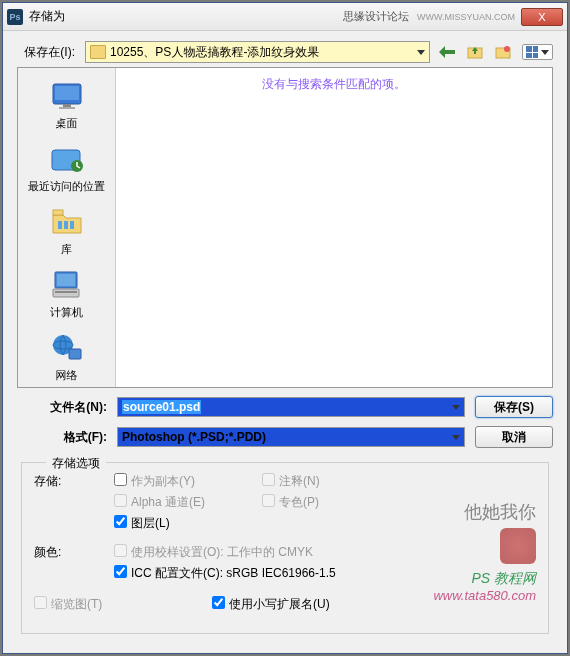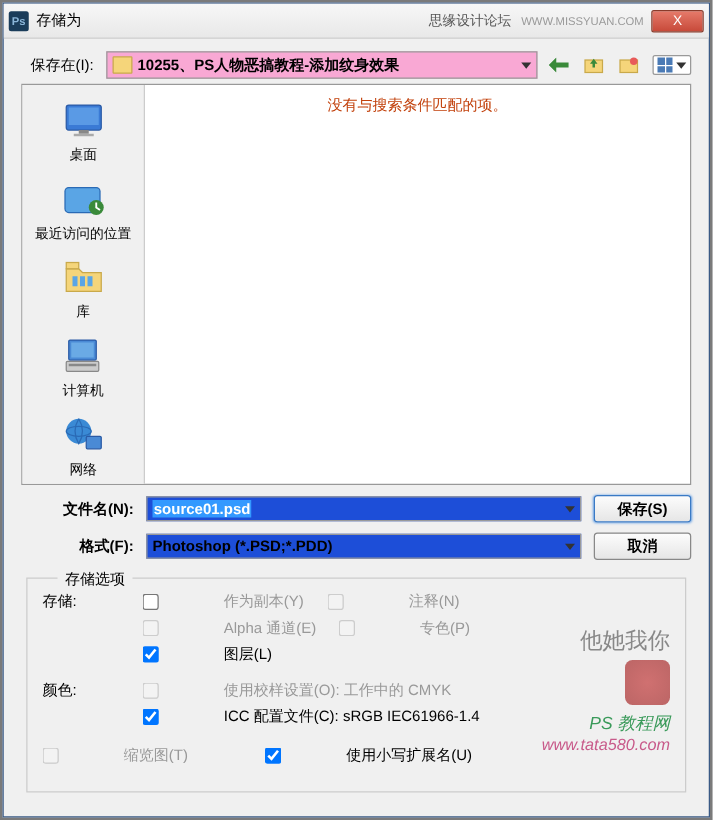--- a/index.html
+++ b/index.html
@@ -7,51 +7,51 @@
 .window { width: 566px; height: 652px; background: #f0f0f0; border: 1px solid #3a5a85; display: flex; flex-direction: column; }
 .titlebar { height: 28px; background: linear-gradient(#f7f7f7, #e8e8e8); display: flex; align-items: center; padding: 0 4px; border-bottom: 1px solid #ccc; }
 .ps-icon { width: 16px; height: 16px; background: #1a3c5a; color: #8ab5d8; font-size: 9px; font-weight: bold; display: flex; align-items: center; justify-content: center; border-radius: 2px; margin-right: 6px; }
 .title-text { flex: 1; font-size: 12px; }
 .title-right { font-size: 11px; color: #555; margin-right: 8px; }
 .url-badge { font-size: 9px; color: #999; margin-right: 6px; }
 .close-btn { width: 42px; height: 18px; background: linear-gradient(#e67a6a, #c74a3a); border: 1px solid #8a3a2a; border-radius: 2px; color: #fff; display: flex; align-items: center; justify-content: center; font-size: 11px; cursor: pointer; }
 .content { flex: 1; padding: 10px 14px; display: flex; flex-direction: column; }
 .row-savein { display: flex; align-items: center; margin-bottom: 4px; }
 .row-savein .label { width: 68px; text-align: right; padding-right: 10px; }
-.folder-select { flex: 1; height: 22px; background: #f9a8d4; border: 1px solid #999; display: flex; align-items: center; padding: 0 4px; position: relative; margin-right: 8px; font-weight: bold; }
+.folder-select { flex: 1; height: 22px; background: #fef9c3; border: 1px solid #999; display: flex; align-items: center; padding: 0 4px; position: relative; margin-right: 8px; }
 .folder-icon-mini { width: 16px; height: 14px; background: #f5d57a; border: 1px solid #c9a94a; border-radius: 1px; margin-right: 4px; }
 .dropdown-arrow { position: absolute; right: 4px; width: 0; height: 0; border-left: 4px solid transparent; border-right: 4px solid transparent; border-top: 5px solid #333; }
 .toolbar-icons { display: flex; gap: 10px; align-items: center; }
 .tb-ico { width: 18px; height: 18px; display: flex; align-items: center; justify-content: center; cursor: pointer; }
 .tb-back svg { fill: #3a8a3a; }
 .tb-up svg { fill: #d4a85a; }
 .tb-new svg { fill: #d4a85a; }
 .tb-view { border: 1px solid #999; border-radius: 2px; padding: 1px 3px; display: flex; align-items: center; gap: 3px; background: #fff; }
 .tb-view-grid { width: 12px; height: 12px; display: grid; grid-template-columns: 1fr 1fr; grid-template-rows: 1fr 1fr; gap: 1px; }
 .tb-view-grid span { background: #4a7ab5; }
 .middle { flex: 0 0 280px; display: flex; border: 1px solid #999; background: #fff; }
 .sidebar { width: 98px; background: #f0f0f0; border-right: 1px solid #ccc; display: flex; flex-direction: column; align-items: center; padding-top: 6px; gap: 2px; }
 .sb-item { width: 86px; display: flex; flex-direction: column; align-items: center; padding: 4px 0; cursor: pointer; }
 .sb-item .ico { width: 40px; height: 36px; display: flex; align-items: center; justify-content: center; margin-bottom: 2px; }
 .sb-item .lbl { font-size: 11px; text-align: center; }
 .filelist { flex: 1; padding: 8px; }
-.empty-msg { text-align: center; color: #c2410c; font-size: 12px; }
+.empty-msg { text-align: center; color: #8b5cf6; font-size: 12px; }
 .row-field { display: flex; align-items: center; margin-top: 8px; font-weight: bold; }
 .row-field .label { width: 100px; text-align: right; padding-right: 10px; }
 .field-input { flex: 1; height: 20px; border: 1px solid #999; background: #1d4ed8; padding: 0 4px; position: relative; display: flex; align-items: center; margin-right: 10px; }
 .field-input .selected { background: #3399ff; color: #fff; padding: 0 1px; }
 .field-input .arrow { position: absolute; right: 4px; width: 0; height: 0; border-left: 4px solid transparent; border-right: 4px solid transparent; border-top: 5px solid #333; }
 .btn { width: 78px; height: 22px; background: linear-gradient(#fcfcfc, #e6e6e6); border: 1px solid #888; border-radius: 3px; display: flex; align-items: center; justify-content: center; cursor: pointer; }
 .btn.primary { border: 1px solid #3a7ac5; box-shadow: 0 0 2px #5a9ae5; }
 .options-panel { margin: 14px 4px 0 4px; border: 1px solid #ccc; padding: 10px 12px 16px 12px; position: relative; }
 .opt-title { position: absolute; top: -8px; left: 24px; background: #f0f0f0; padding: 0 6px; font-size: 12px; }
 .opt-row { display: flex; margin-bottom: 4px; }
 .opt-label { width: 80px; }
 .opt-checks { flex: 1; display: flex; flex-wrap: wrap; }
-.chk { display: flex; align-items: center; margin-right: 18px; margin-bottom: 4px; min-width: 130px; gap: 48px; }
+.chk { display: flex; align-items: flex-start; margin-right: 18px; margin-bottom: 4px; min-width: 130px; }
 .chk input[type="checkbox"] { width: 13px; height: 13px; margin-right: 4px; }
 .chk .disabled { color: #999; }
 .thumb-row { display: flex; margin-top: 10px; }
 .thumb-row .chk:first-child { min-width: 160px; margin-left: 0; }
 .watermark { position: absolute; right: 12px; bottom: 30px; text-align: right; }
 .watermark .chinese { font-family: cursive; color: #888; font-size: 18px; line-height: 20px; }
 .watermark .seal { width: 36px; height: 36px; background: radial-gradient(#c23a3a, #a52a2a); border-radius: 6px; margin: 6px 0 6px auto; opacity: 0.7; }
 .watermark .line1 { color: #3a9a5a; font-style: italic; font-size: 14px; }
 .watermark .line2 { color: #c85a8a; font-style: italic; font-size: 13px; }
 </style>
@@ -219,21 +219,21 @@
 
       <div class="opt-row" style="margin-top:8px">
         <div class="opt-label">颜色:</div>
         <div class="opt-checks" style="flex-direction:column">
           <label class="chk" style="min-width:auto">
               <input type="checkbox" disabled="" style="">
               <span class="disabled">使用校样设置(O): 工作中的 CMYK</span>
             </label>
           <label class="chk" style="min-width:auto">
               <input type="checkbox" checked="" style="">
-              <span>ICC 配置文件(C): sRGB IEC61966-1.4</span>
+              <span>ICC 配置文件(C): sRGB IEC61966-1.5</span>
             </label>
         </div>
       </div>
 
       <div class="thumb-row">
         <label class="chk">
             <input type="checkbox" disabled="" style="">
             <span class="disabled">缩览图(T)</span>
           </label>
         <label class="chk">

